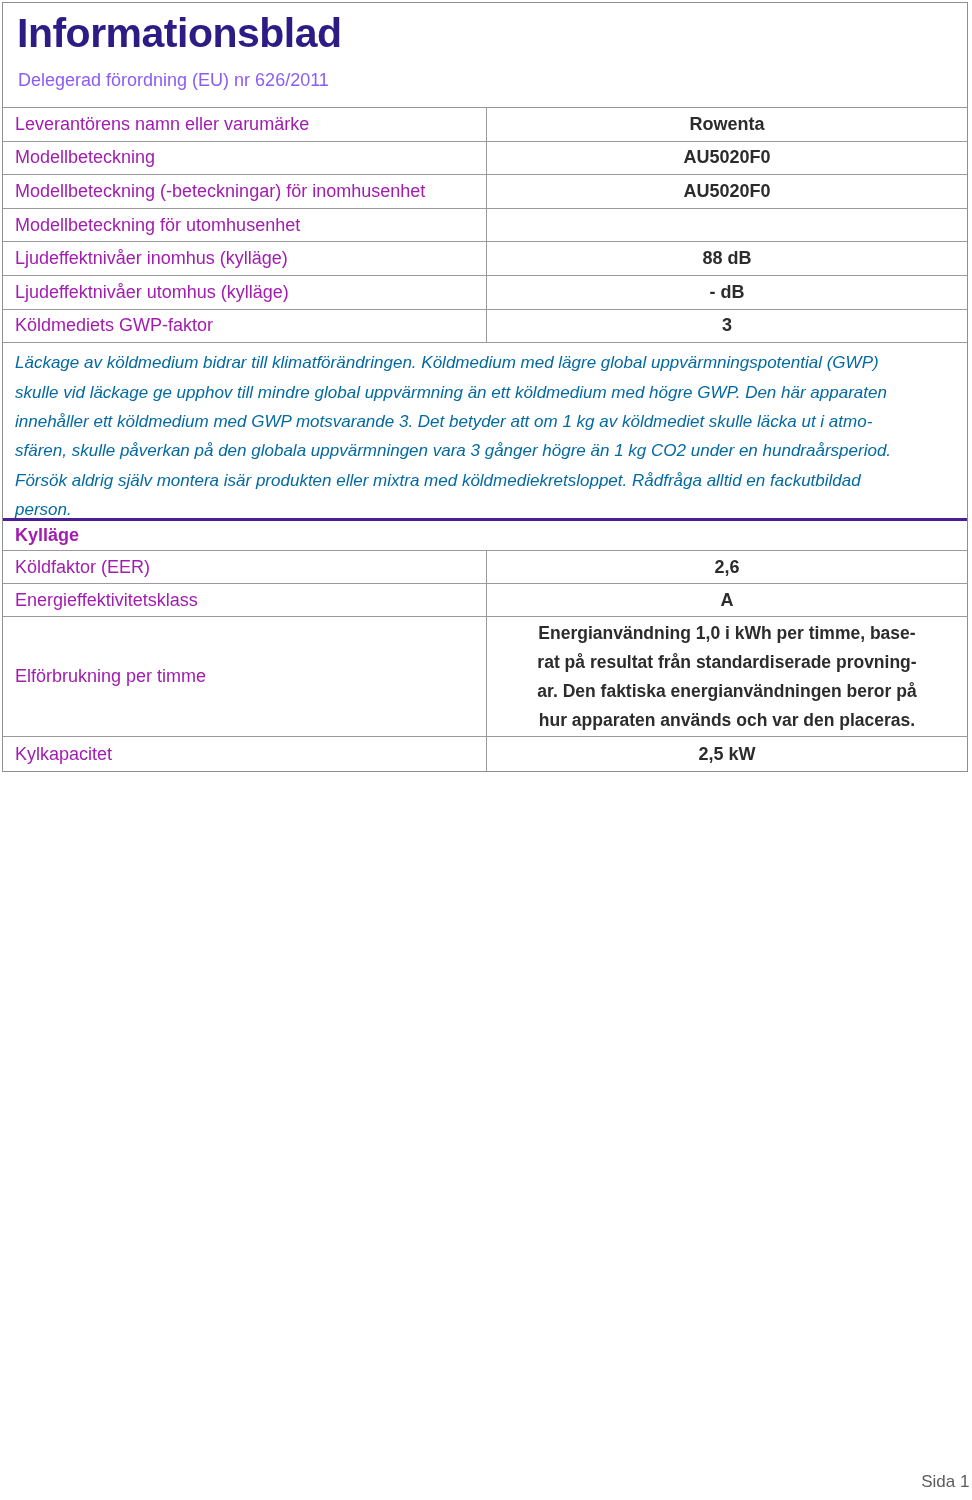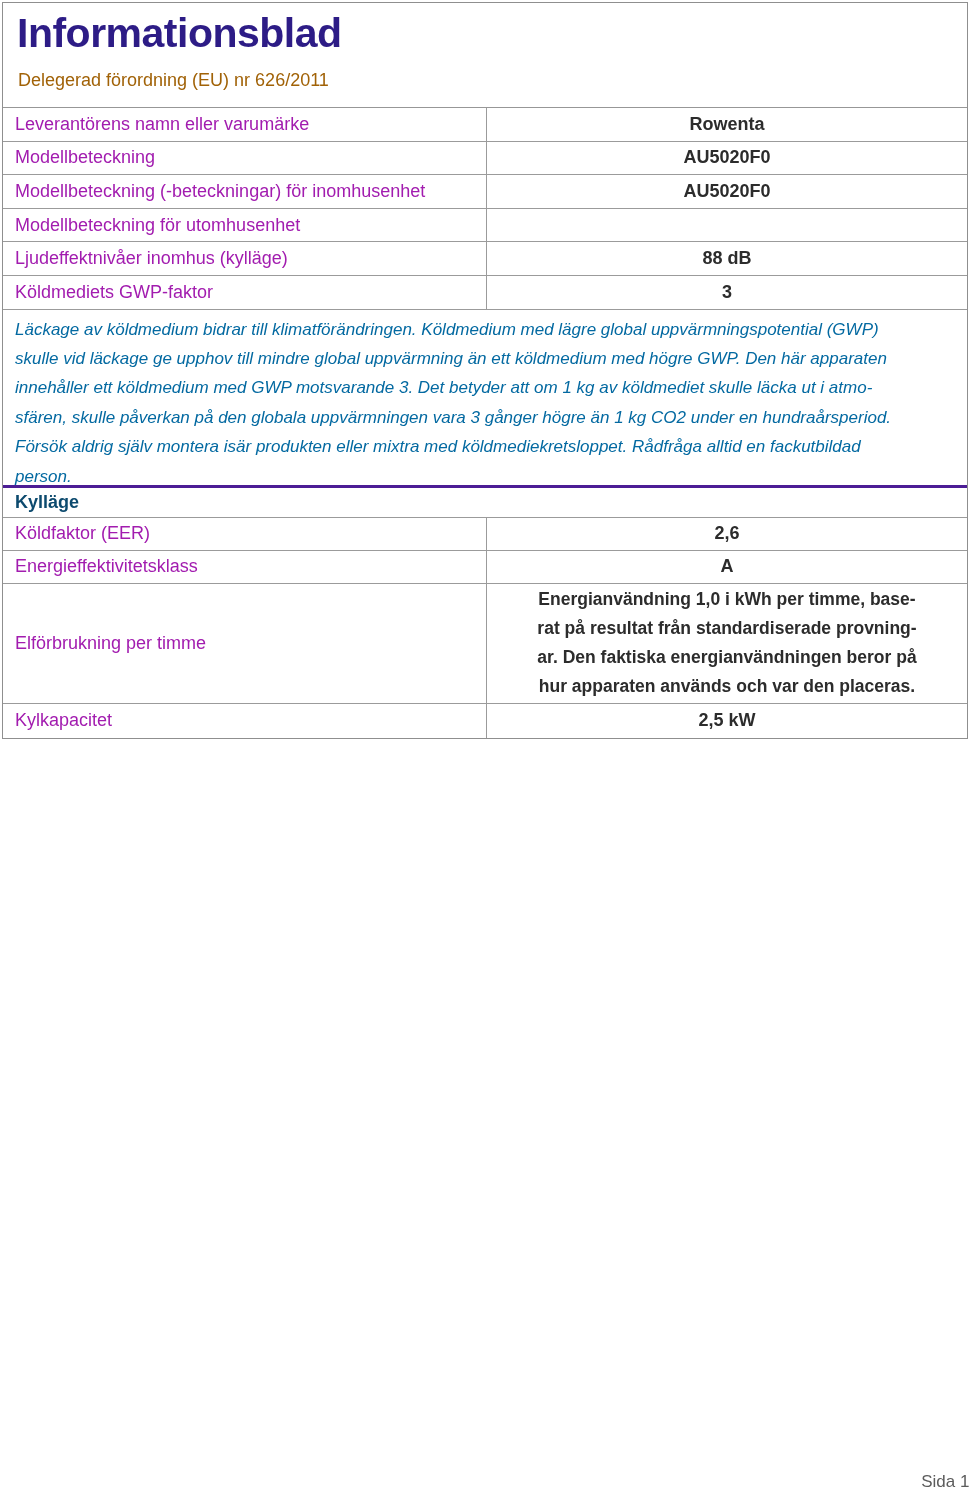--- a/index.html
+++ b/index.html
@@ -32,21 +32,21 @@
     margin: 0;
     font-size: 41px;
     font-weight: bold;
     letter-spacing: -0.5px;
     color: #2d1c86;
     line-height: 48px;
   }
   .doc-subtitle {
     margin: 13px 0 12px 1px;
     font-size: 18px;
-    color: #a16207;
+    color: #8b5cf6;
   }
   .t-row {
     display: flex;
     align-items: stretch;
     border-bottom: 1px solid #9b9b9b;
     box-sizing: border-box;
   }
   .t-row.h34  { height: 33.6px; }
   .t-row.h33  { height: 33px; }
   .t-row.h120 { height: 120px; }
@@ -91,21 +91,21 @@
   }
   .section-row {
     height: 30px;
     border-bottom: 1px solid #9b9b9b;
     box-sizing: border-box;
     display: flex;
     align-items: center;
     padding-left: 12px;
     font-size: 18px;
     font-weight: bold;
-    color: #0c4a6e;
+    color: #a21caf;
   }
   .page-footer {
     position: absolute;
     right: 8px;
     bottom: 8px;
     font-size: 17px;
     color: #5c5c5c;
   }
 </style>
 </head>
@@ -133,20 +133,24 @@
     </div>
     <div class="t-row h34">
       <div class="cell-label">Modellbeteckning för utomhusenhet</div>
       <div class="cell-value"></div>
     </div>
     <div class="t-row h34">
       <div class="cell-label">Ljudeffektnivåer inomhus (kylläge)</div>
       <div class="cell-value">88 dB</div>
     </div>
     <div class="t-row h34">
+      <div class="cell-label">Ljudeffektnivåer utomhus (kylläge)</div>
+      <div class="cell-value">- dB</div>
+    </div>
+    <div class="t-row h34">
       <div class="cell-label">Köldmediets GWP-faktor</div>
       <div class="cell-value">3</div>
     </div>
 
     <div class="note-block">Läckage av köldmedium bidrar till klimatförändringen. Köldmedium med lägre global uppvärmningspotential (GWP)
 skulle vid läckage ge upphov till mindre global uppvärmning än ett köldmedium med högre GWP. Den här apparaten
 innehåller ett köldmedium med GWP motsvarande 3. Det betyder att om 1 kg av köldmediet skulle läcka ut i atmo-
 sfären, skulle påverkan på den globala uppvärmningen vara 3 gånger högre än 1 kg CO2 under en hundraårsperiod.
 Försök aldrig själv montera isär produkten eller mixtra med köldmediekretsloppet. Rådfråga alltid en fackutbildad
 person.</div>

